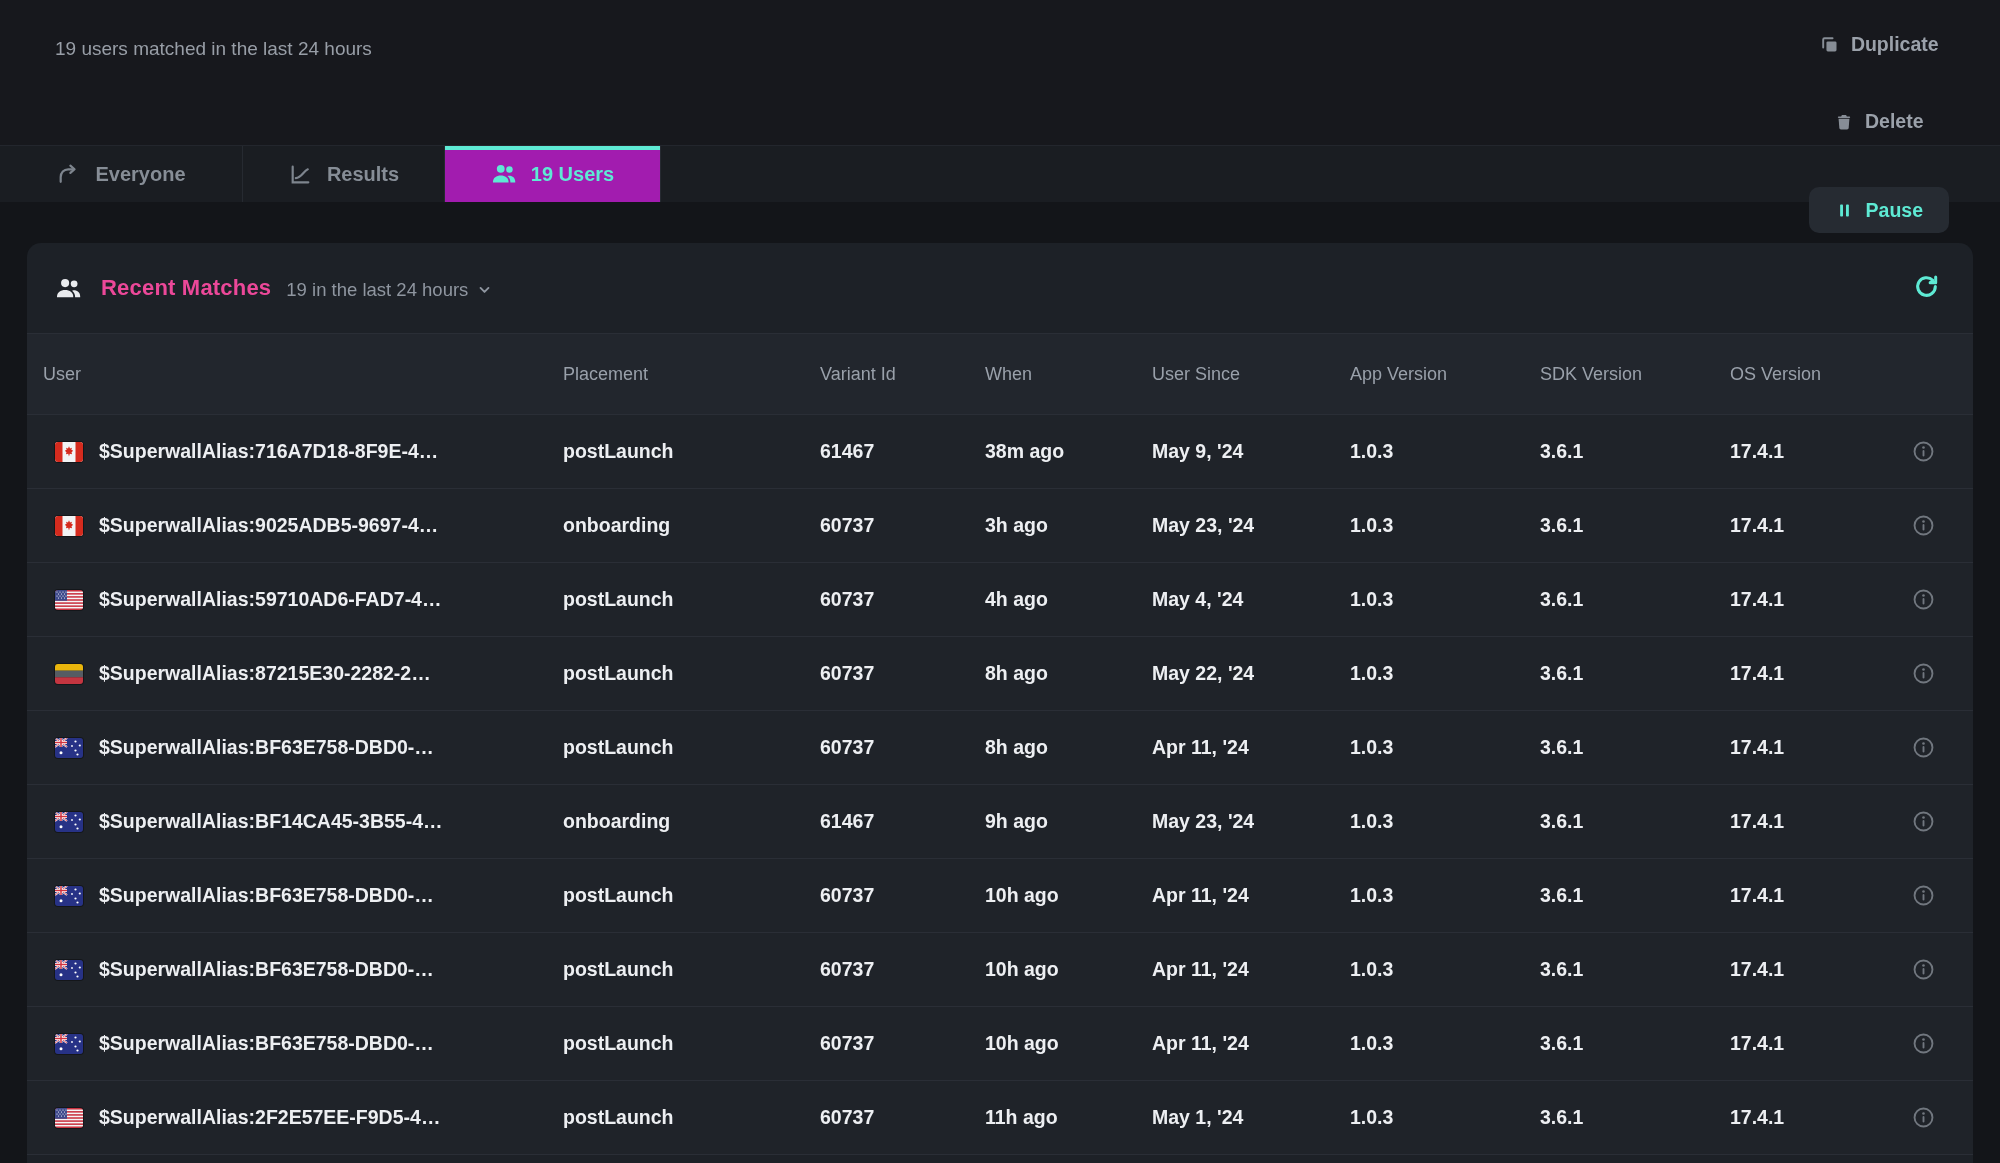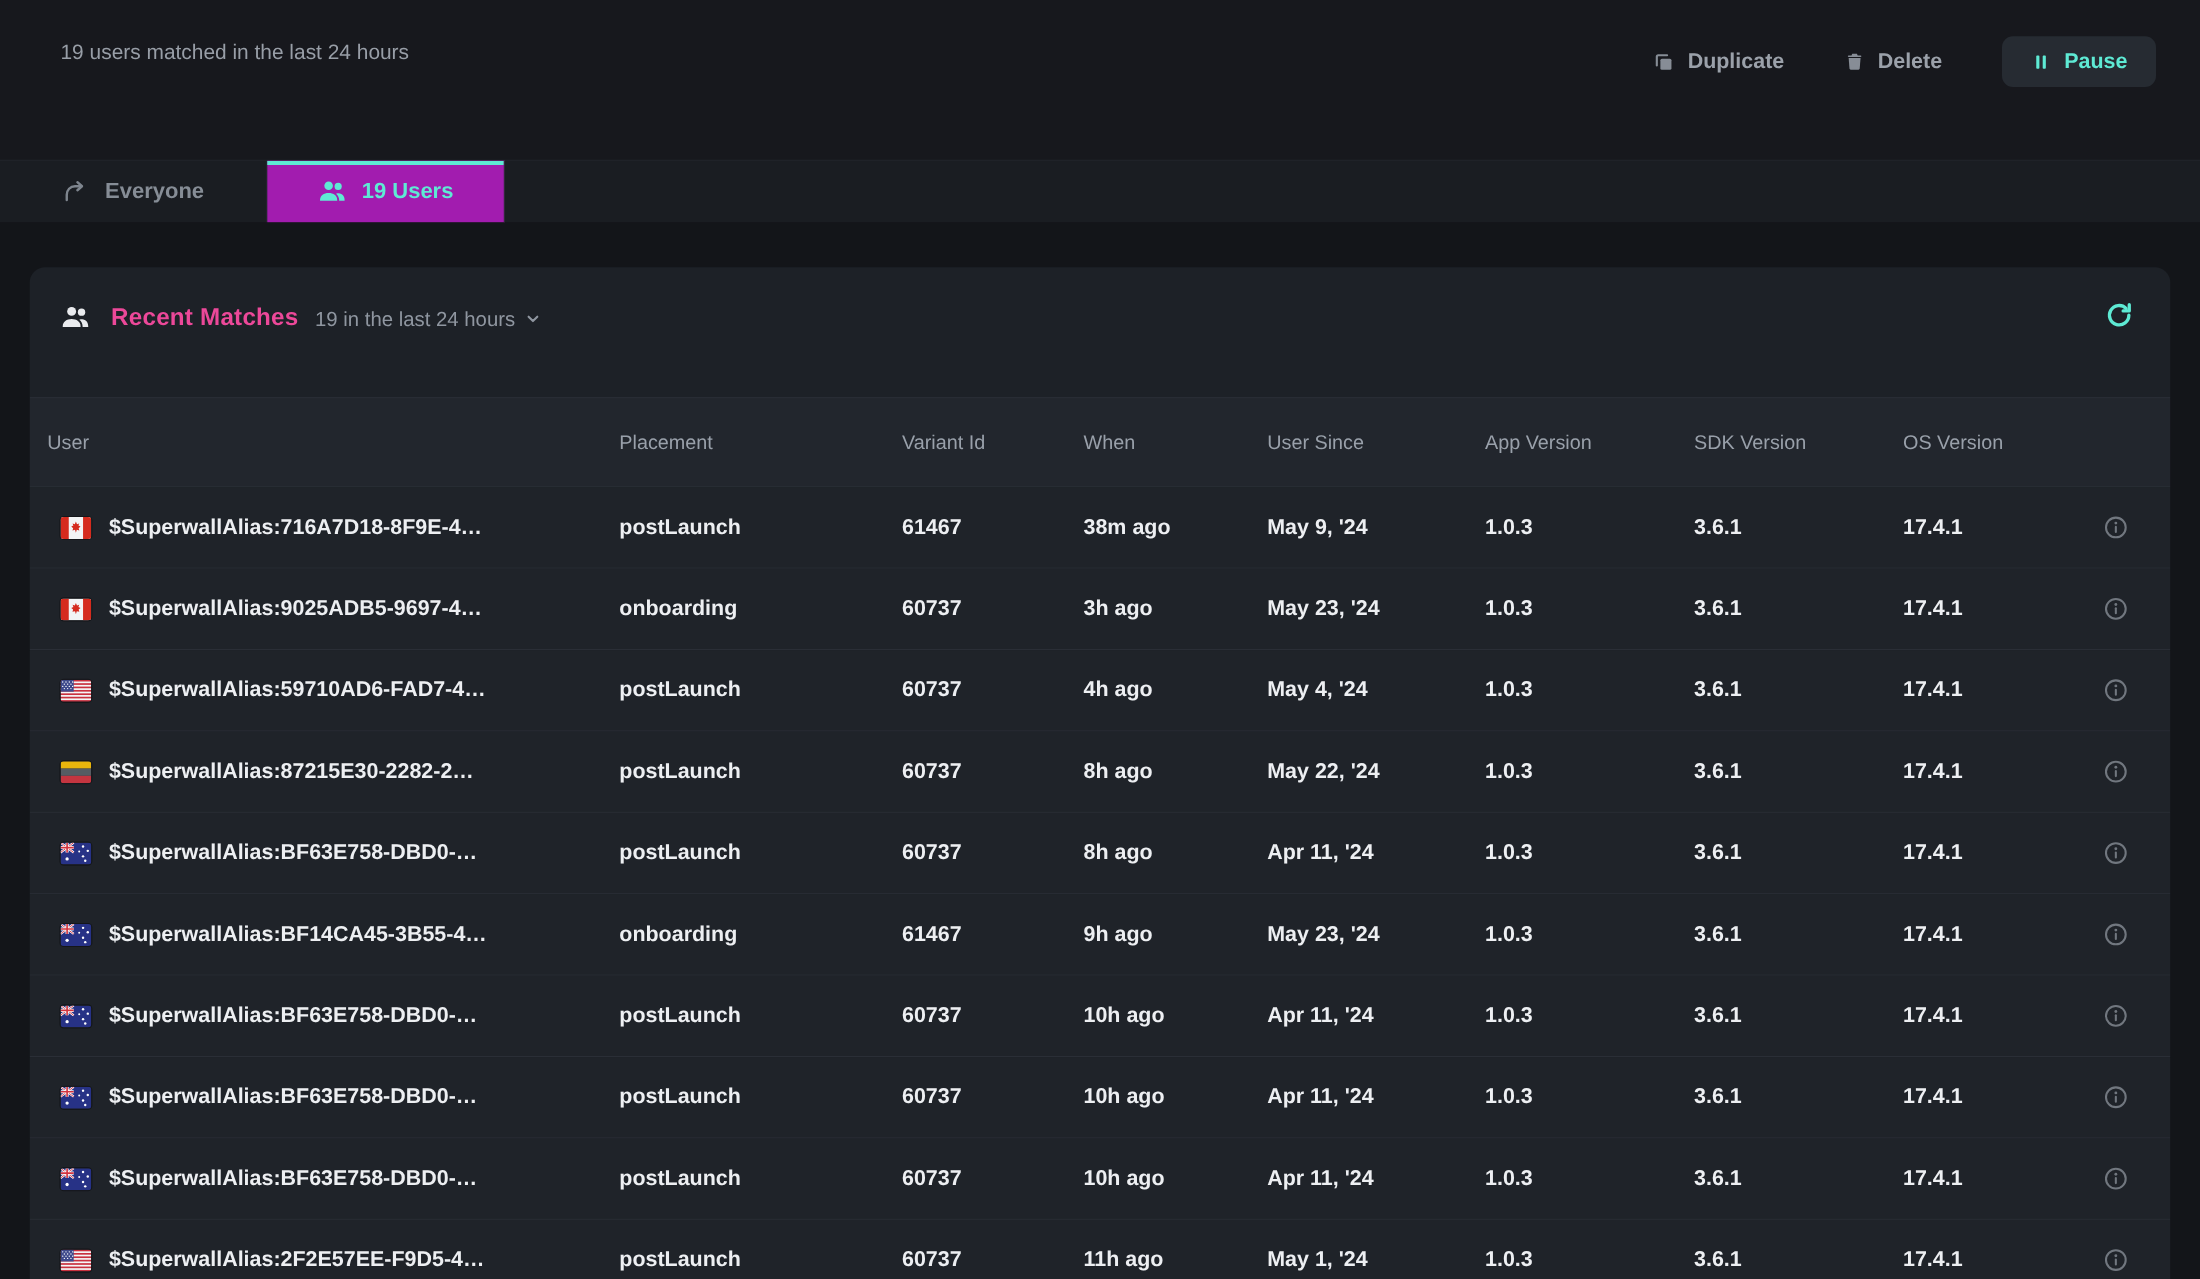--- a/index.html
+++ b/index.html
@@ -15,21 +15,21 @@
 
   
   .topbar { height:145px; background:#17181d; position:relative; }
   .title-block { padding:26px 0 0 55px; }
   .title-row { display:flex; align-items:center; gap:18px; }
   .title-row .users-ic { color:#e7e9ec; }
   h1 { font-size:29px; font-weight:700; color:#b5b9c0; letter-spacing:.2px; }
   .pencil { color:#8d939b; cursor:pointer; margin-left:2px; }
   .subtitle { margin-top:12px; font-size:19px; color:#989ea7; }
 
-  .actions { position:absolute; top:33px; right:40px; display:flex; align-items:center; gap:54px; }
+  .actions { position:absolute; top:33px; right:51px; display:flex; align-items:center; gap:54px;flex-direction:column; }
   .ghost-btn { display:flex; align-items:center; gap:11px; background:none; border:none; cursor:pointer;
     font-family:inherit; font-size:19.5px; font-weight:700; color:#9ba1aa; }
   .ghost-btn .icon { color:#878d96; }
   .pause-btn { display:flex; align-items:center; gap:12px; background:#262b32; border:none; cursor:pointer;
     border-radius:10px; height:46px; padding:0 26px; font-family:inherit; font-size:19.5px; font-weight:700; color:#5eead4; }
 
   
   .tabbar { height:57px; background:#1a1d22; border-top:1px solid #23262d; display:flex; }
   .tab { display:flex; align-items:center; justify-content:center; gap:14px; cursor:pointer;
     font-size:20px; font-weight:700; color:#868d96; border-right:1px solid #262a31; }
@@ -50,21 +50,21 @@
   h2 { font-size:22px; font-weight:700; color:#ec4899; letter-spacing:.2px; }
   .range-dropdown { display:flex; align-items:center; gap:7px; background:none; border:none; cursor:pointer;
     font-family:inherit; font-size:18.5px; color:#8f96a0; margin-left:15px; padding-top:3px; }
   .range-dropdown .icon { color:#8f96a0; }
   .refresh-btn { margin-left:auto; background:none; border:none; cursor:pointer; color:#5eead4; padding:0; }
 
   
   .grid-cols { display:grid; align-items:center; padding:0 16px;
     grid-template-columns:520px 257px 165px 167px 198px 190px 190px 160px 1fr; }
   .thead { height:82px; background:#22262d; border-top:1px solid #2a2e36; border-bottom:1px solid #2a2e36;
-    font-size:18px; font-weight:400; color:#99a0aa;margin-top:28px; }
+    font-size:18px; font-weight:400; color:#99a0aa; }
   .trow { height:74px; background:#1f2329; border-bottom:1px solid #2a2e36;
     font-size:19.5px; font-weight:700; color:#edeff2; cursor:pointer; }
   .user-cell { display:flex; align-items:center; gap:16px; padding-left:12px; min-width:0; }
   .user-cell .alias { white-space:nowrap; overflow:hidden; }
   .flag { width:28px; height:20px; border-radius:3px; overflow:hidden; box-shadow:0 0 0 1px rgba(0,0,0,.35); }
   .flag svg { width:28px; height:20px; display:block; }
   .info-cell { display:flex; justify-content:center; }
   .info-ic { color:#71777f; cursor:pointer; }
   .hidden-defs { position:absolute; width:0; height:0; overflow:hidden; }
 </style>
@@ -181,20 +181,29 @@
   <nav class="tabbar">
     <div class="tab tab-everyone">
       <span class="icon">
         <svg width="25" height="25" viewBox="0 0 24 24" fill="none" stroke="currentColor" stroke-width="2.1" stroke-linecap="round" stroke-linejoin="round">
             <path d="M4.5 19v-4.5c0-4.2 3-7.5 7.2-7.5h5.3"></path>
             <path d="M13.8 3.5L17.8 7l-4 3.5"></path>
           </svg>
       </span>
       <span>Everyone</span>
     </div>
+    <div class="tab tab-results">
+      <span class="icon">
+        <svg width="25" height="25" viewBox="0 0 24 24" fill="none" stroke="currentColor" stroke-width="2.1" stroke-linecap="round">
+            <path d="M4.5 4.5v15h15"></path>
+            <path d="M7.5 15.5c5.5-.5 7.5-7 11.5-8.5"></path>
+          </svg>
+      </span>
+      <span>Results</span>
+    </div>
     <div class="tab tab-users active">
       <span class="icon">
         <svg width="26" height="26" viewBox="0 0 24 24">
             <use href="#i-users"></use>
           </svg>
       </span>
       <span>19 Users</span>
     </div>
     <div class="tab-filler"></div>
   </nav>

